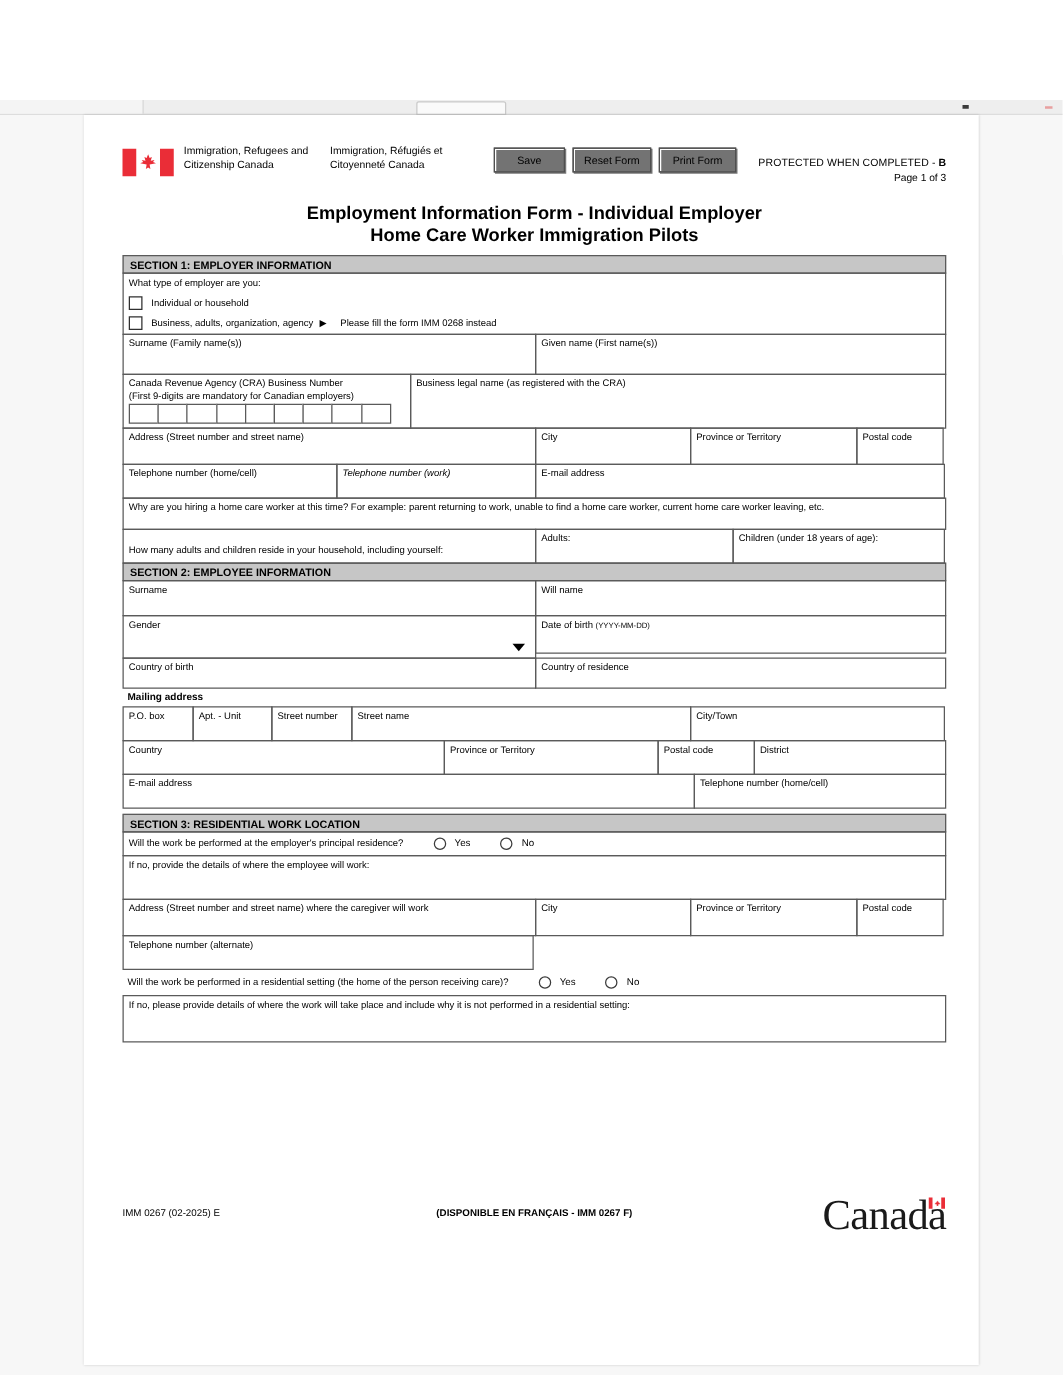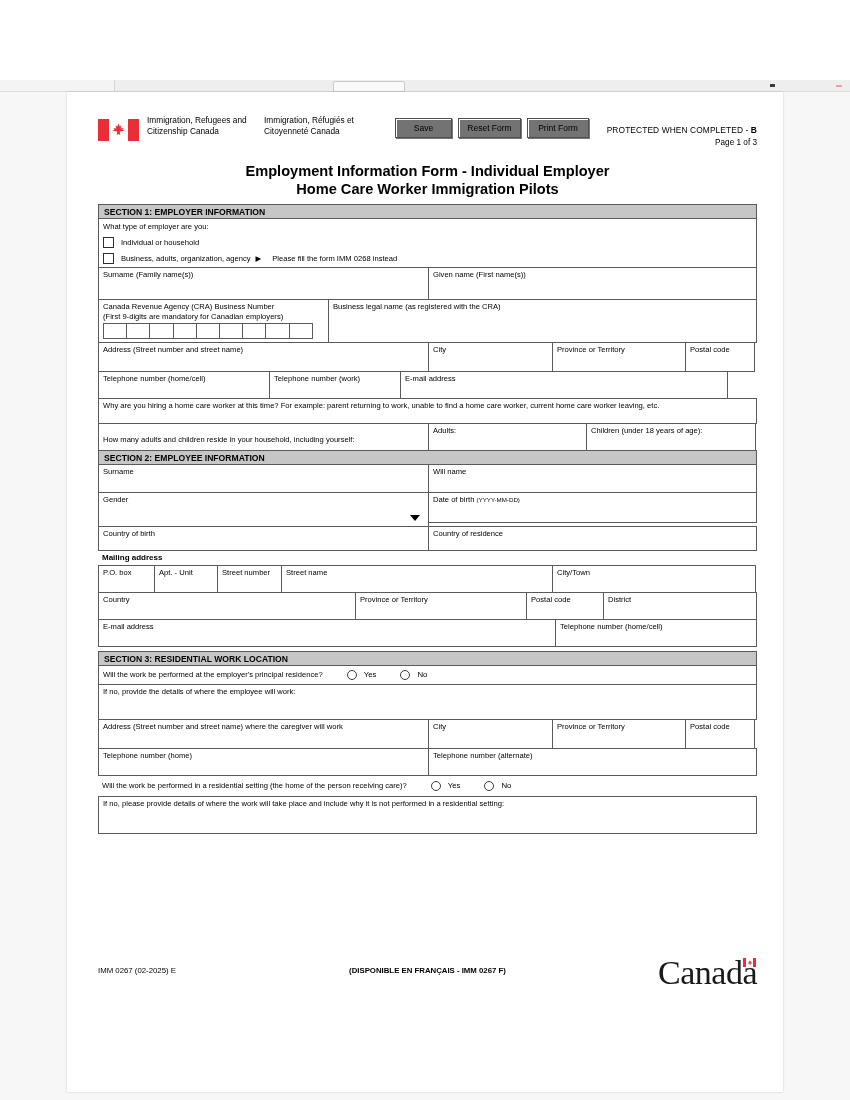--- a/index.html
+++ b/index.html
@@ -314,21 +314,21 @@
       </div>
       <div class="cell h30" style="width:70px;">
         <span class="lbl">Postal code</span>
       </div>
     </div>
 
     <div class="row">
       <div class="cell h28" style="width:172px;">
         <span class="lbl">Telephone number (home/cell)</span>
       </div>
-      <div class="cell h28" style="width:132px;">
+      <div class="cell h28" style="width:160px;font-style:italic;">
         <span class="lbl">Telephone number (work)</span>
       </div>
       <div class="cell h28" style="width:328px;">
         <span class="lbl">E-mail address</span>
       </div>
     </div>
 
 
 
     <div class="row">
@@ -460,23 +460,20 @@
       </div>
       <div class="cell h30" style="width:134px;">
         <span class="lbl">Province or Territory</span>
       </div>
       <div class="cell h30" style="width:70px;">
         <span class="lbl">Postal code</span>
       </div>
     </div>
 
     <div class="row">
-      <div class="cell h28" style="width:331px;">
-        <span class="lbl">Telephone number (home)</span>
-      </div>
       <div class="cell h28" style="width:329px;">
         <span class="lbl">Telephone number (alternate)</span>
       </div>
     </div>
 
     <div class="row">
       <div class="cell" style="width:659px;height:22px;padding-top:0;padding-left:4px;border:none;">
         <div class="radio-row">
           <span class="radio-q">Will the work be performed in a residential setting (the home of the person receiving care)?</span>
           <span class="radio-opt">

